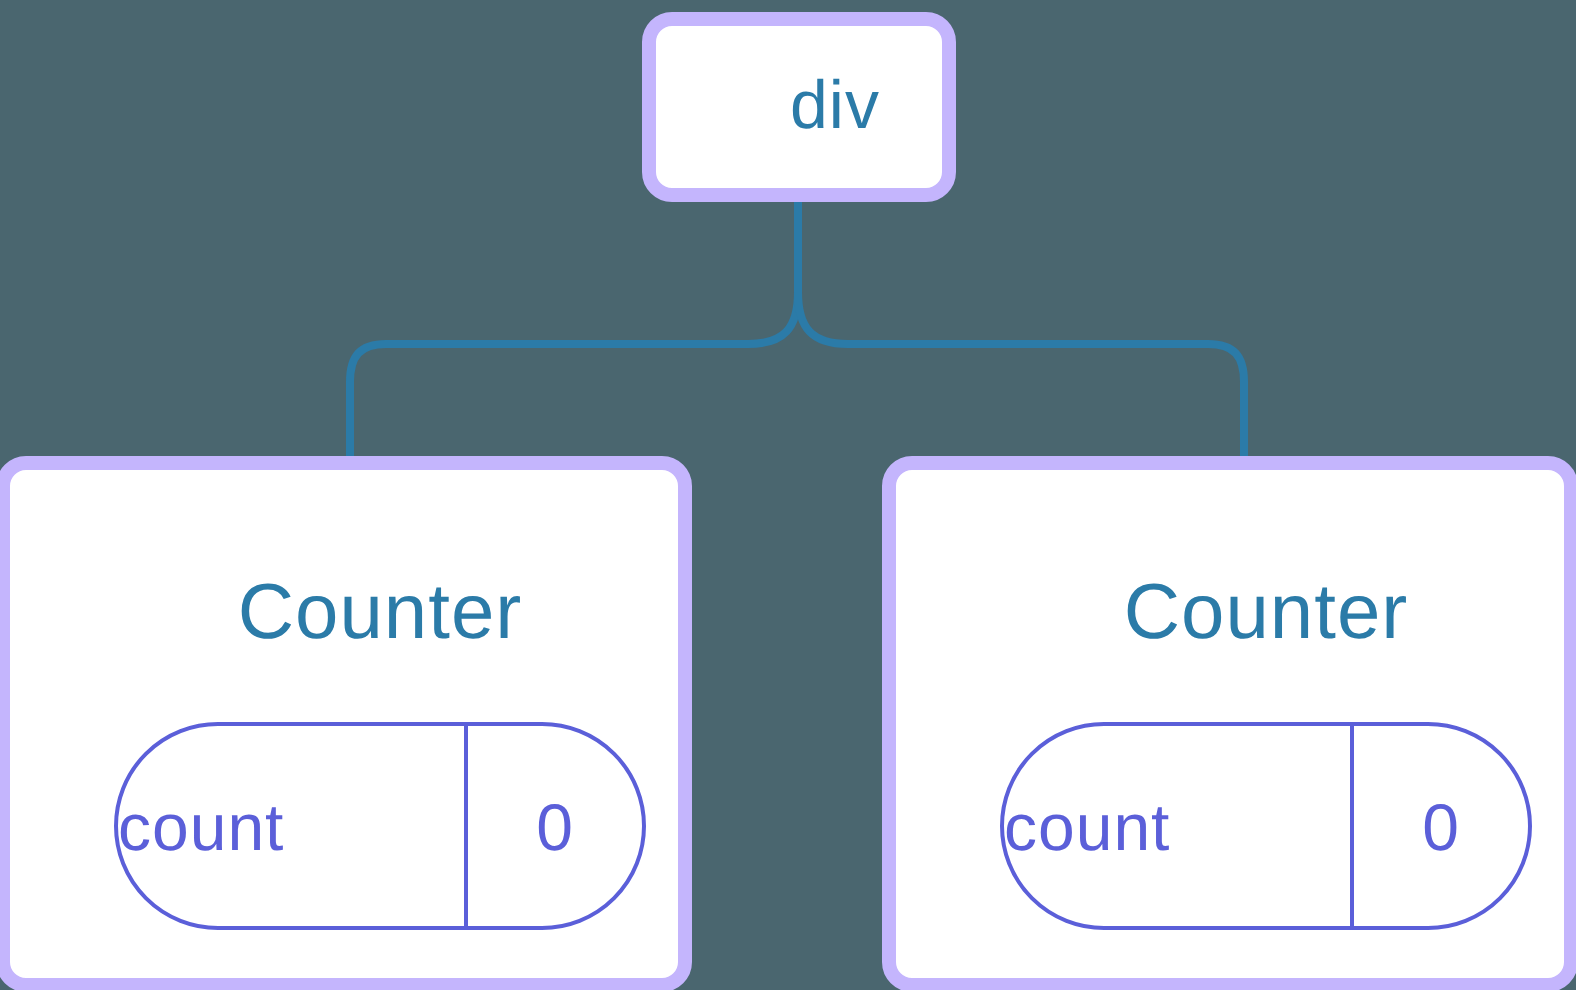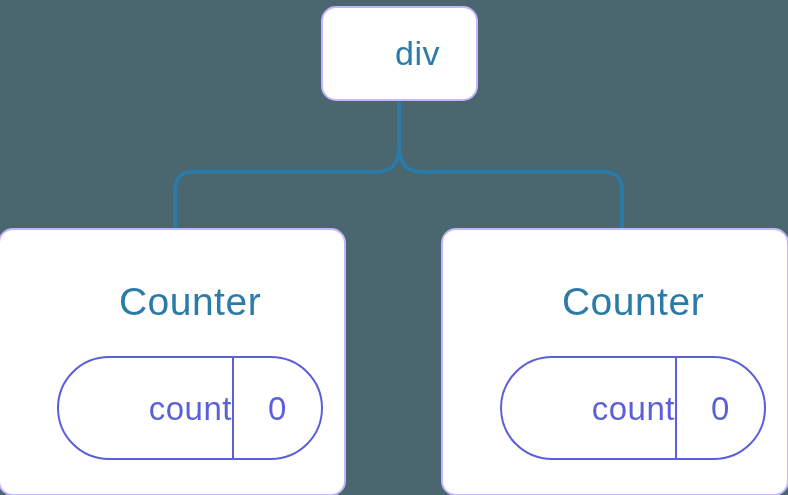--- a/index.html
+++ b/index.html
@@ -24,21 +24,21 @@
     left: 0;
     top: 0;
     width: 788px;
     height: 495px;
   }
 
   
   .node {
     position: absolute;
     background: #ffffff;
-    border: 2px solid #c4b5fd;
+    border: 7px solid #c4b5fd;
     border-radius: 15px;
     box-sizing: border-box;
     z-index: 2;
     padding-left: 36px;
   }
   .node-root {
     left: 321px;
     top: 6px;
     width: 157px;
     height: 95px;
@@ -79,21 +79,21 @@
     border-radius: 52px;
     box-sizing: border-box;
     display: flex;
     align-items: stretch;
     background: #ffffff;
   }
   .state-key {
     flex: 0 0 175px;
     display: flex;
     align-items: center;
-    justify-content: flex-end;
+    justify-content: flex-start;
     border-right: 2px solid #5b5fd9;
     box-sizing: border-box;
   }
   .state-value {
     flex: 1 1 auto;
     display: flex;
     align-items: center;
     justify-content: center;
   }
   .state-key span,

